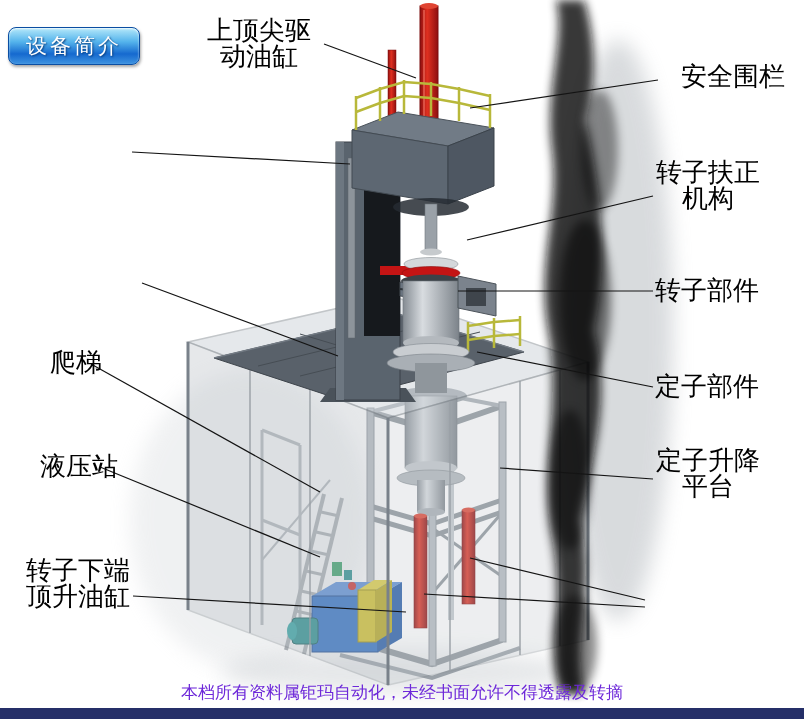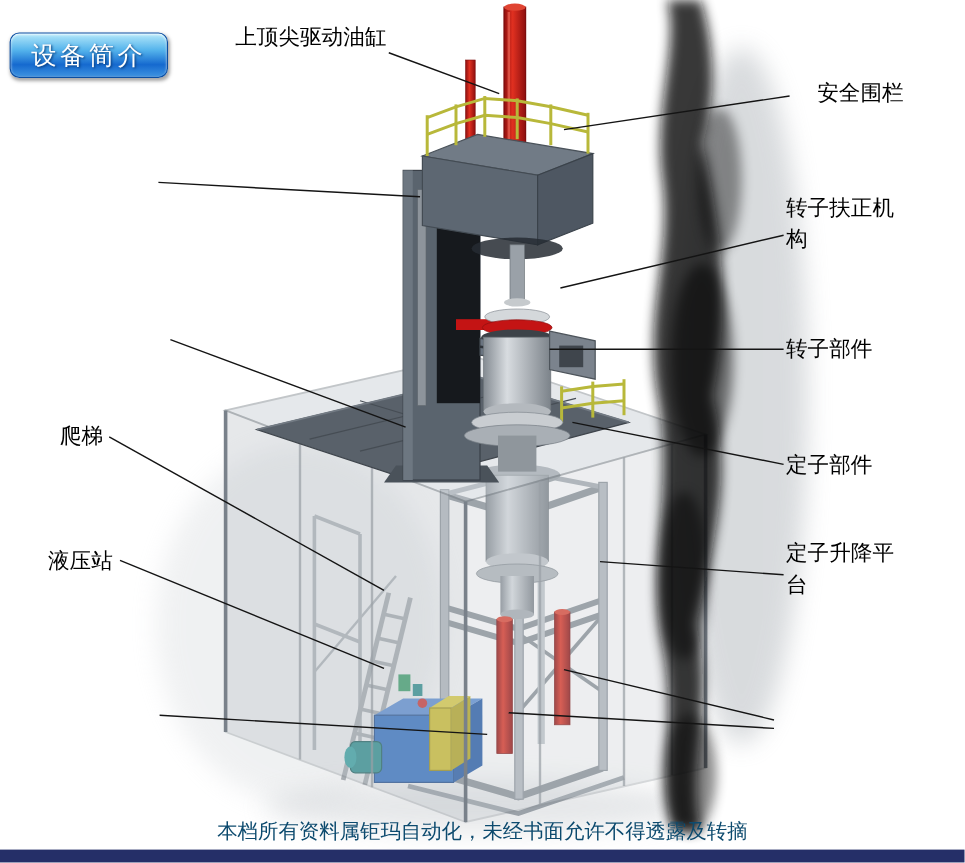--- a/index.html
+++ b/index.html
@@ -6,36 +6,36 @@
   .stage{position:relative;width:804px;height:719px;background:#ffffff;overflow:hidden;
          font-family:"Liberation Serif","DejaVu Serif",serif}
   .scene{position:absolute;left:0;top:0}
   .badge{position:absolute;left:8px;top:27px;width:130px;height:36px;border-radius:8px;
          background:linear-gradient(180deg,#b4e8fa 0%,#55b4ec 38%,#1569cf 72%,#3e93e0 100%);
          border:1px solid #0b4ea2;
          box-shadow:inset 0 1px 2px rgba(255,255,255,.85), 1px 2px 3px rgba(0,0,0,.35);
          display:flex;align-items:center;justify-content:center}
   .badge span{color:#fff;font-size:21px;font-weight:normal;letter-spacing:3px;
          text-shadow:1px 1px 2px #063a7a}
-  .lbl{position:absolute;font-size:18px;line-height:26px;color:#000;
-       word-break:break-all;text-align:left}
+  .lbl{position:absolute;font-size:26px;line-height:26px;color:#000;
+       word-break:break-all;text-align:center}
   #lbl-top{left:196px;top:18px;width:126px}
   #lbl-fence{left:681px;top:64px}
   #lbl-right-cyl{left:25px;top:112px;width:106px}
   #lbl-rotor-right{left:655px;top:160px;width:106px}
   #lbl-antislip{left:25px;top:270px}
   #lbl-rotor-part{left:655px;top:278px}
   #lbl-ladder{left:50px;top:350px}
   #lbl-stator-part{left:655px;top:374px}
   #lbl-hydraulic{left:40px;top:454px}
   #lbl-stator-platform{left:655px;top:448px;width:106px}
   #lbl-rotor-bottom{left:25px;top:558px;width:106px}
   #lbl-platform-cyl{left:648px;top:582px;width:142px}
   .footer-note{position:absolute;left:0;top:681px;width:100%;text-align:center;
-               font-size:17px;color:#0c4a6e}
+               font-size:17px;color:#6d28d9}
   .footer-bar{position:absolute;left:0;bottom:0;width:100%;height:11px;background:#252f68}
 </style>
 </head>
 <body>
 
 <div class="stage">
 
   <svg class="scene" width="804" height="719" viewBox="0 0 804 719">
     <defs>
       <filter id="soft" x="-50%" y="-50%" width="200%" height="200%">
@@ -248,16 +248,17 @@
   </div>
 
   <div class="lbl" id="lbl-top">上顶尖驱动油缸</div>
   <div class="lbl" id="lbl-fence">安全围栏</div>
   <div class="lbl" id="lbl-rotor-right">转子扶正机构</div>
   <div class="lbl" id="lbl-rotor-part">转子部件</div>
   <div class="lbl" id="lbl-ladder">爬梯</div>
   <div class="lbl" id="lbl-stator-part">定子部件</div>
   <div class="lbl" id="lbl-hydraulic">液压站</div>
   <div class="lbl" id="lbl-stator-platform">定子升降平台</div>
+  <div class="lbl" id="lbl-rotor-bottom">转子下端顶升油缸</div>
 
   <div class="footer-note">本档所有资料属钜玛自动化，未经书面允许不得透露及转摘</div>
   <div class="footer-bar"></div>
 </div>
 
 </body></html>

